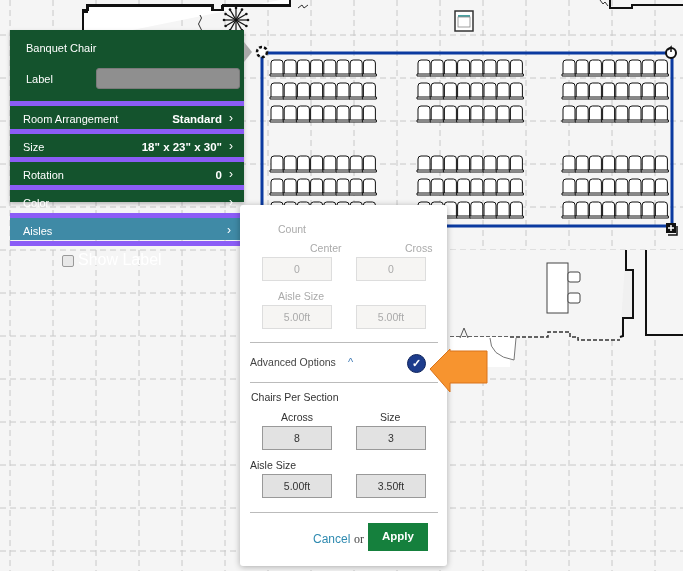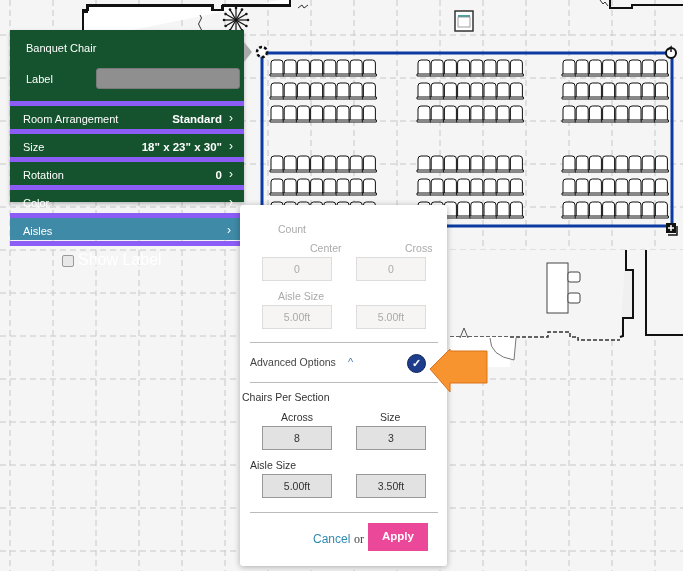--- a/index.html
+++ b/index.html
@@ -24,21 +24,21 @@
   .ptxt{position:absolute;font-size:10.5px;color:#aaa;margin-left:28px;}
   .pdark{position:absolute;font-size:10.5px;color:#333;}
   .fbox{position:absolute;width:70px;height:24px;box-sizing:border-box;border:1px solid #ddd;background:#f6f5f3;color:#aaa;font-size:10.5px;text-align:center;line-height:22px;}
   .fbox.on{background:#e2e2e2;border:1px solid #999;color:#333;}
   .sep{position:absolute;left:10px;width:188px;height:1px;background:#bbb;}
   .adv{position:absolute;left:10px;top:151px;font-size:10.5px;color:#444;}
   .caret-up{position:absolute;left:108px;top:151px;font-size:11px;color:#3f7ab5;}
   .check{position:absolute;left:167px;top:149px;width:17px;height:17px;border-radius:50%;background:#1d3c8c;border:1px solid #0f245c;color:#fff;font-size:11px;text-align:center;line-height:17px;font-weight:bold;}
   .cancel{position:absolute;left:73px;top:327px;font-size:12px;color:#2f8ab0;cursor:pointer;}
   .or{position:absolute;left:114px;top:327px;font-size:12px;color:#444;font-family:Liberation Serif, serif;}
-  .apply{position:absolute;left:128px;top:318px;width:60px;height:28px;background:#ec4899;color:#fff;font-size:11.5px;font-weight:bold;text-align:center;line-height:26px;cursor:pointer;}
+  .apply{position:absolute;left:128px;top:318px;width:60px;height:28px;background:#15803d;color:#fff;font-size:11.5px;font-weight:bold;text-align:center;line-height:26px;cursor:pointer;}
   .arrow{position:absolute;left:428px;top:347px;}
 </style>
 </head>
 <body>
 
 <svg id="canvas" width="683" height="571" viewBox="0 0 683 571">
   <g id="grid" stroke="#c8c8c8" stroke-width="1" stroke-dasharray="6,4">
       <line x1="10" x2="10" y1="0" y2="571"></line>
       <line x1="53" x2="53" y1="0" y2="571"></line>
       <line x1="96" x2="96" y1="0" y2="571"></line>
@@ -676,21 +676,21 @@
   <div class="fbox" style="left:22px;top:52px">0</div>
   <div class="fbox" style="left:116px;top:52px">0</div>
   <span class="ptxt" style="left:10px;top:85px">Aisle Size</span>
   <div class="fbox" style="left:22px;top:100px">5.00ft</div>
   <div class="fbox" style="left:116px;top:100px">5.00ft</div>
   <div class="sep" style="top:137px"></div>
   <span class="adv">Advanced Options</span>
   <span class="caret-up">^</span>
   <div class="check">✓</div>
   <div class="sep" style="top:177px"></div>
-  <span class="pdark" style="left:2px;top:186px">Chairs Per Section</span>
+  <span class="pdark" style="left:11px;top:186px">Chairs Per Section</span>
   <span class="pdark" style="left:41px;top:206px">Across</span>
   <span class="pdark" style="left:140px;top:206px">Size</span>
   <div class="fbox on" style="left:22px;top:221px">8</div>
   <div class="fbox on" style="left:116px;top:221px">3</div>
   <span class="pdark" style="left:10px;top:254px">Aisle Size</span>
   <div class="fbox on" style="left:22px;top:269px">5.00ft</div>
   <div class="fbox on" style="left:116px;top:269px">3.50ft</div>
   <div class="sep" style="top:307px"></div>
   <span class="cancel">Cancel</span>
   <span class="or">or</span>

